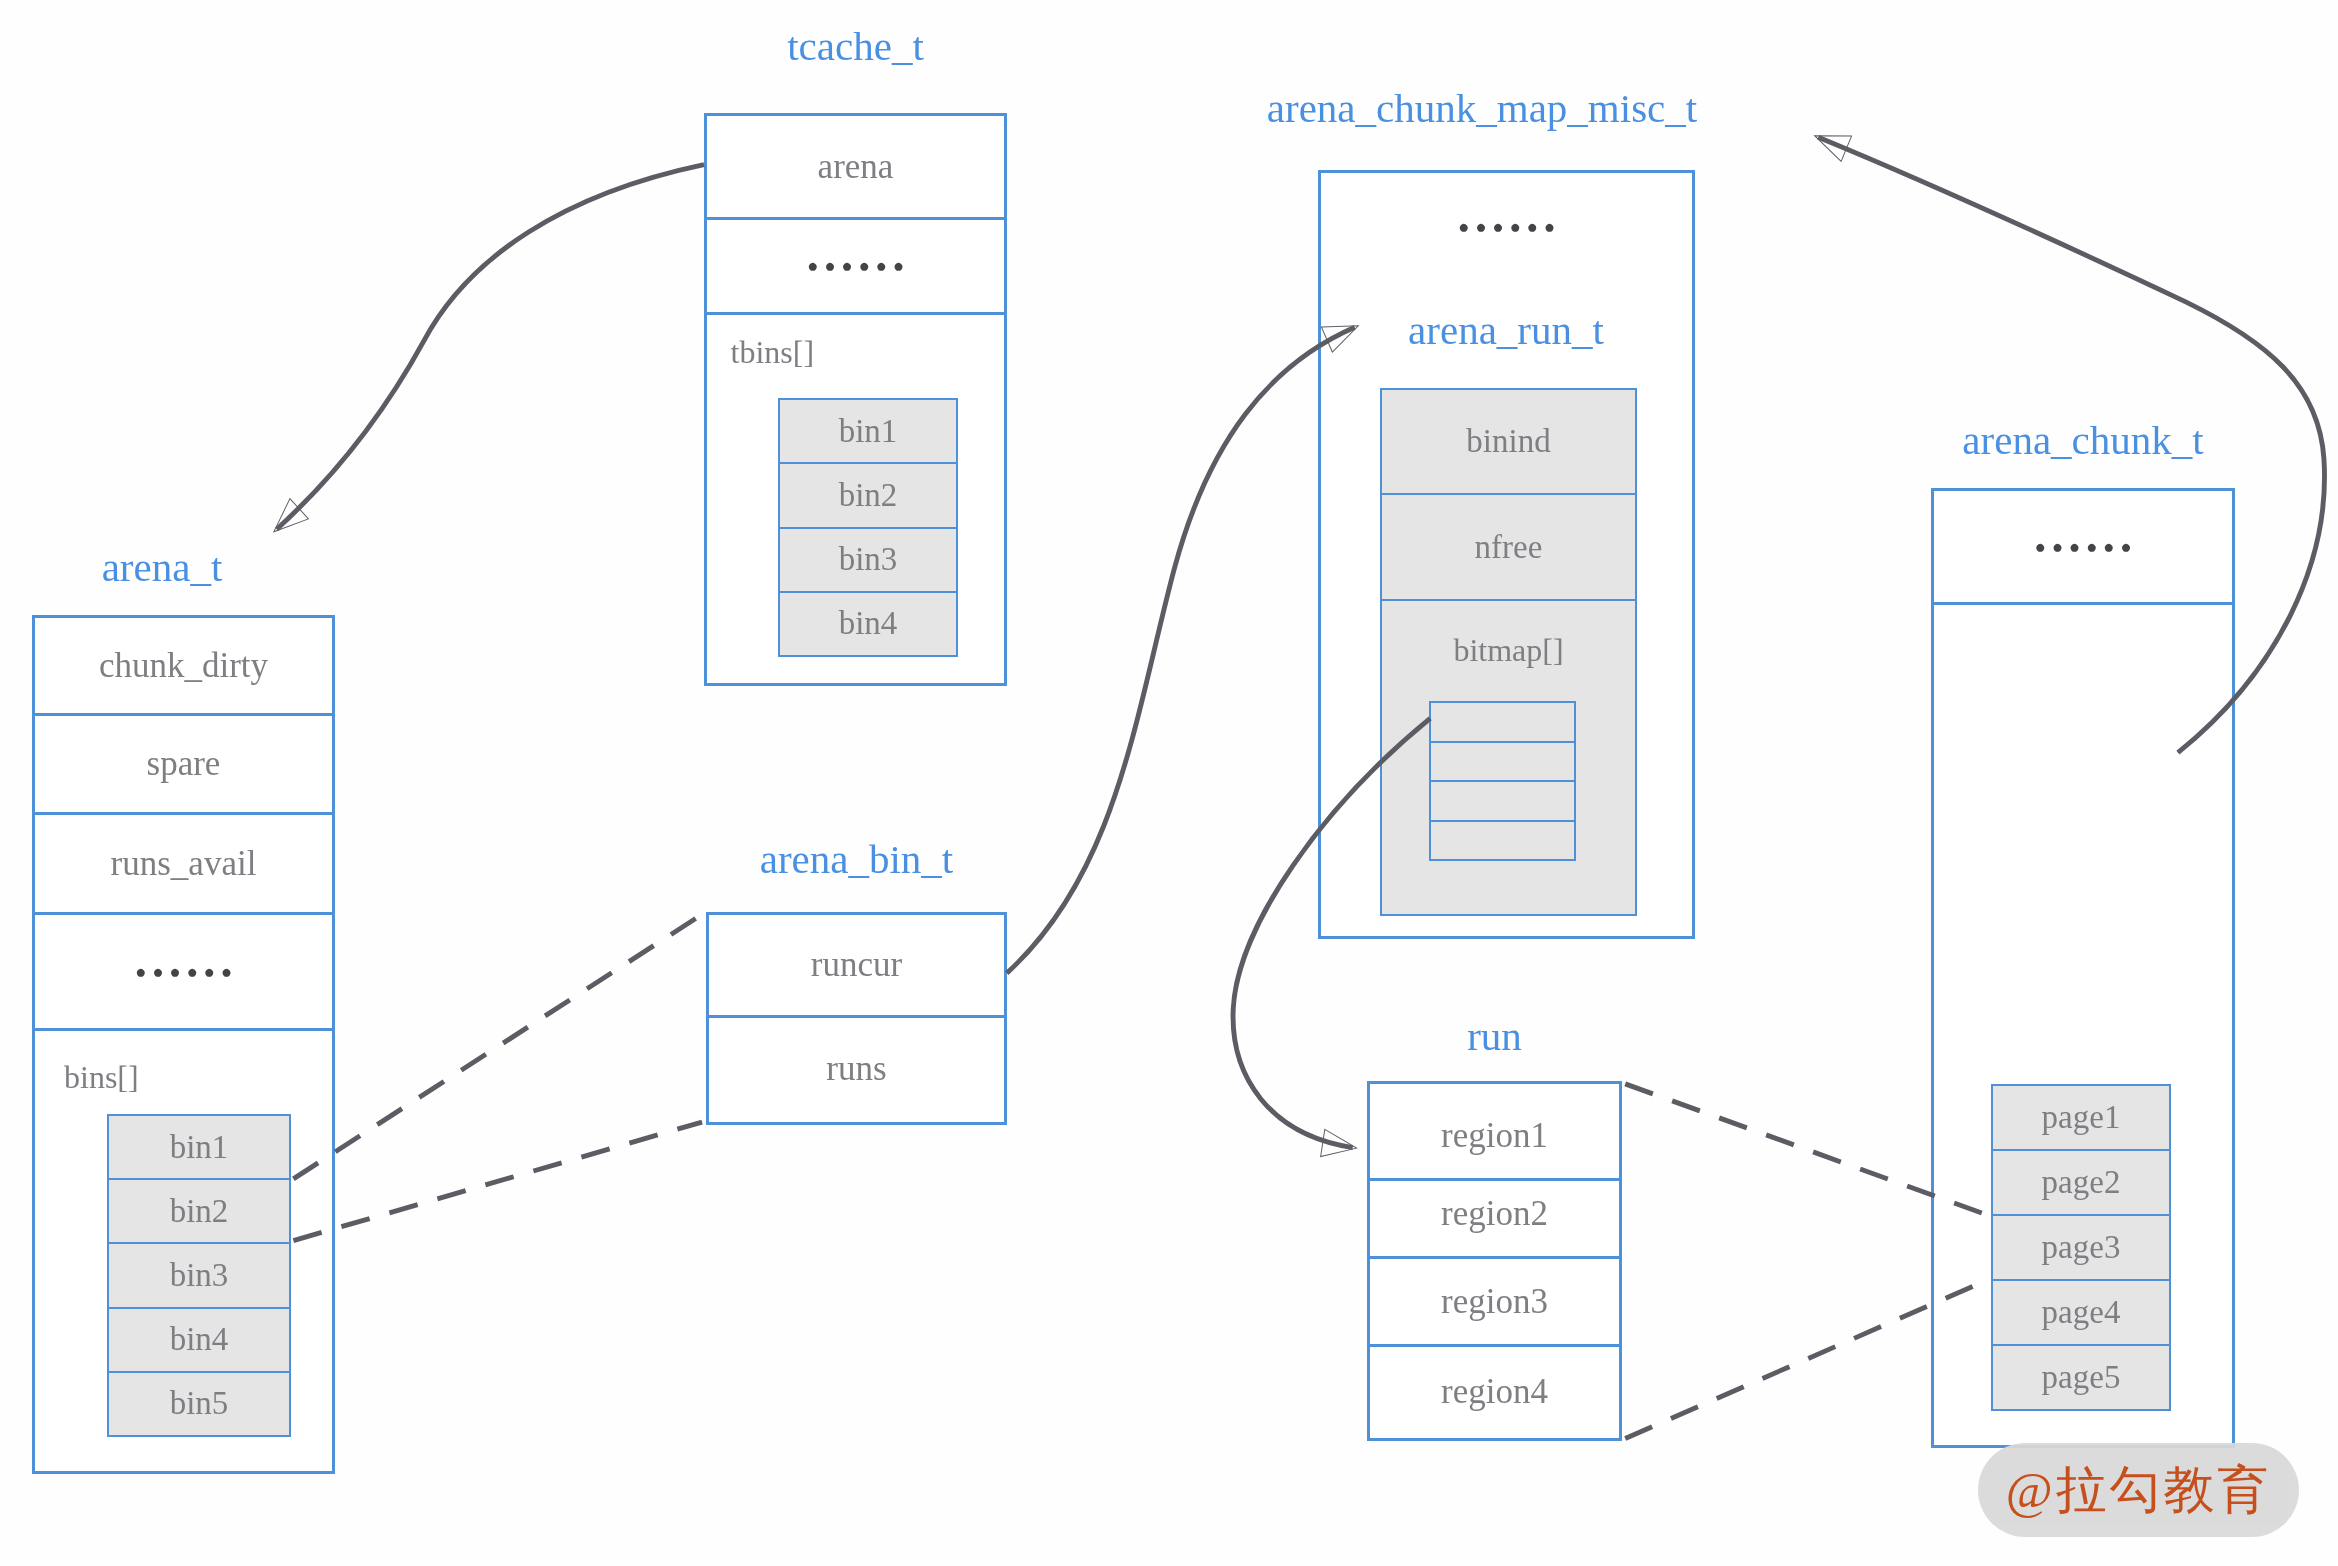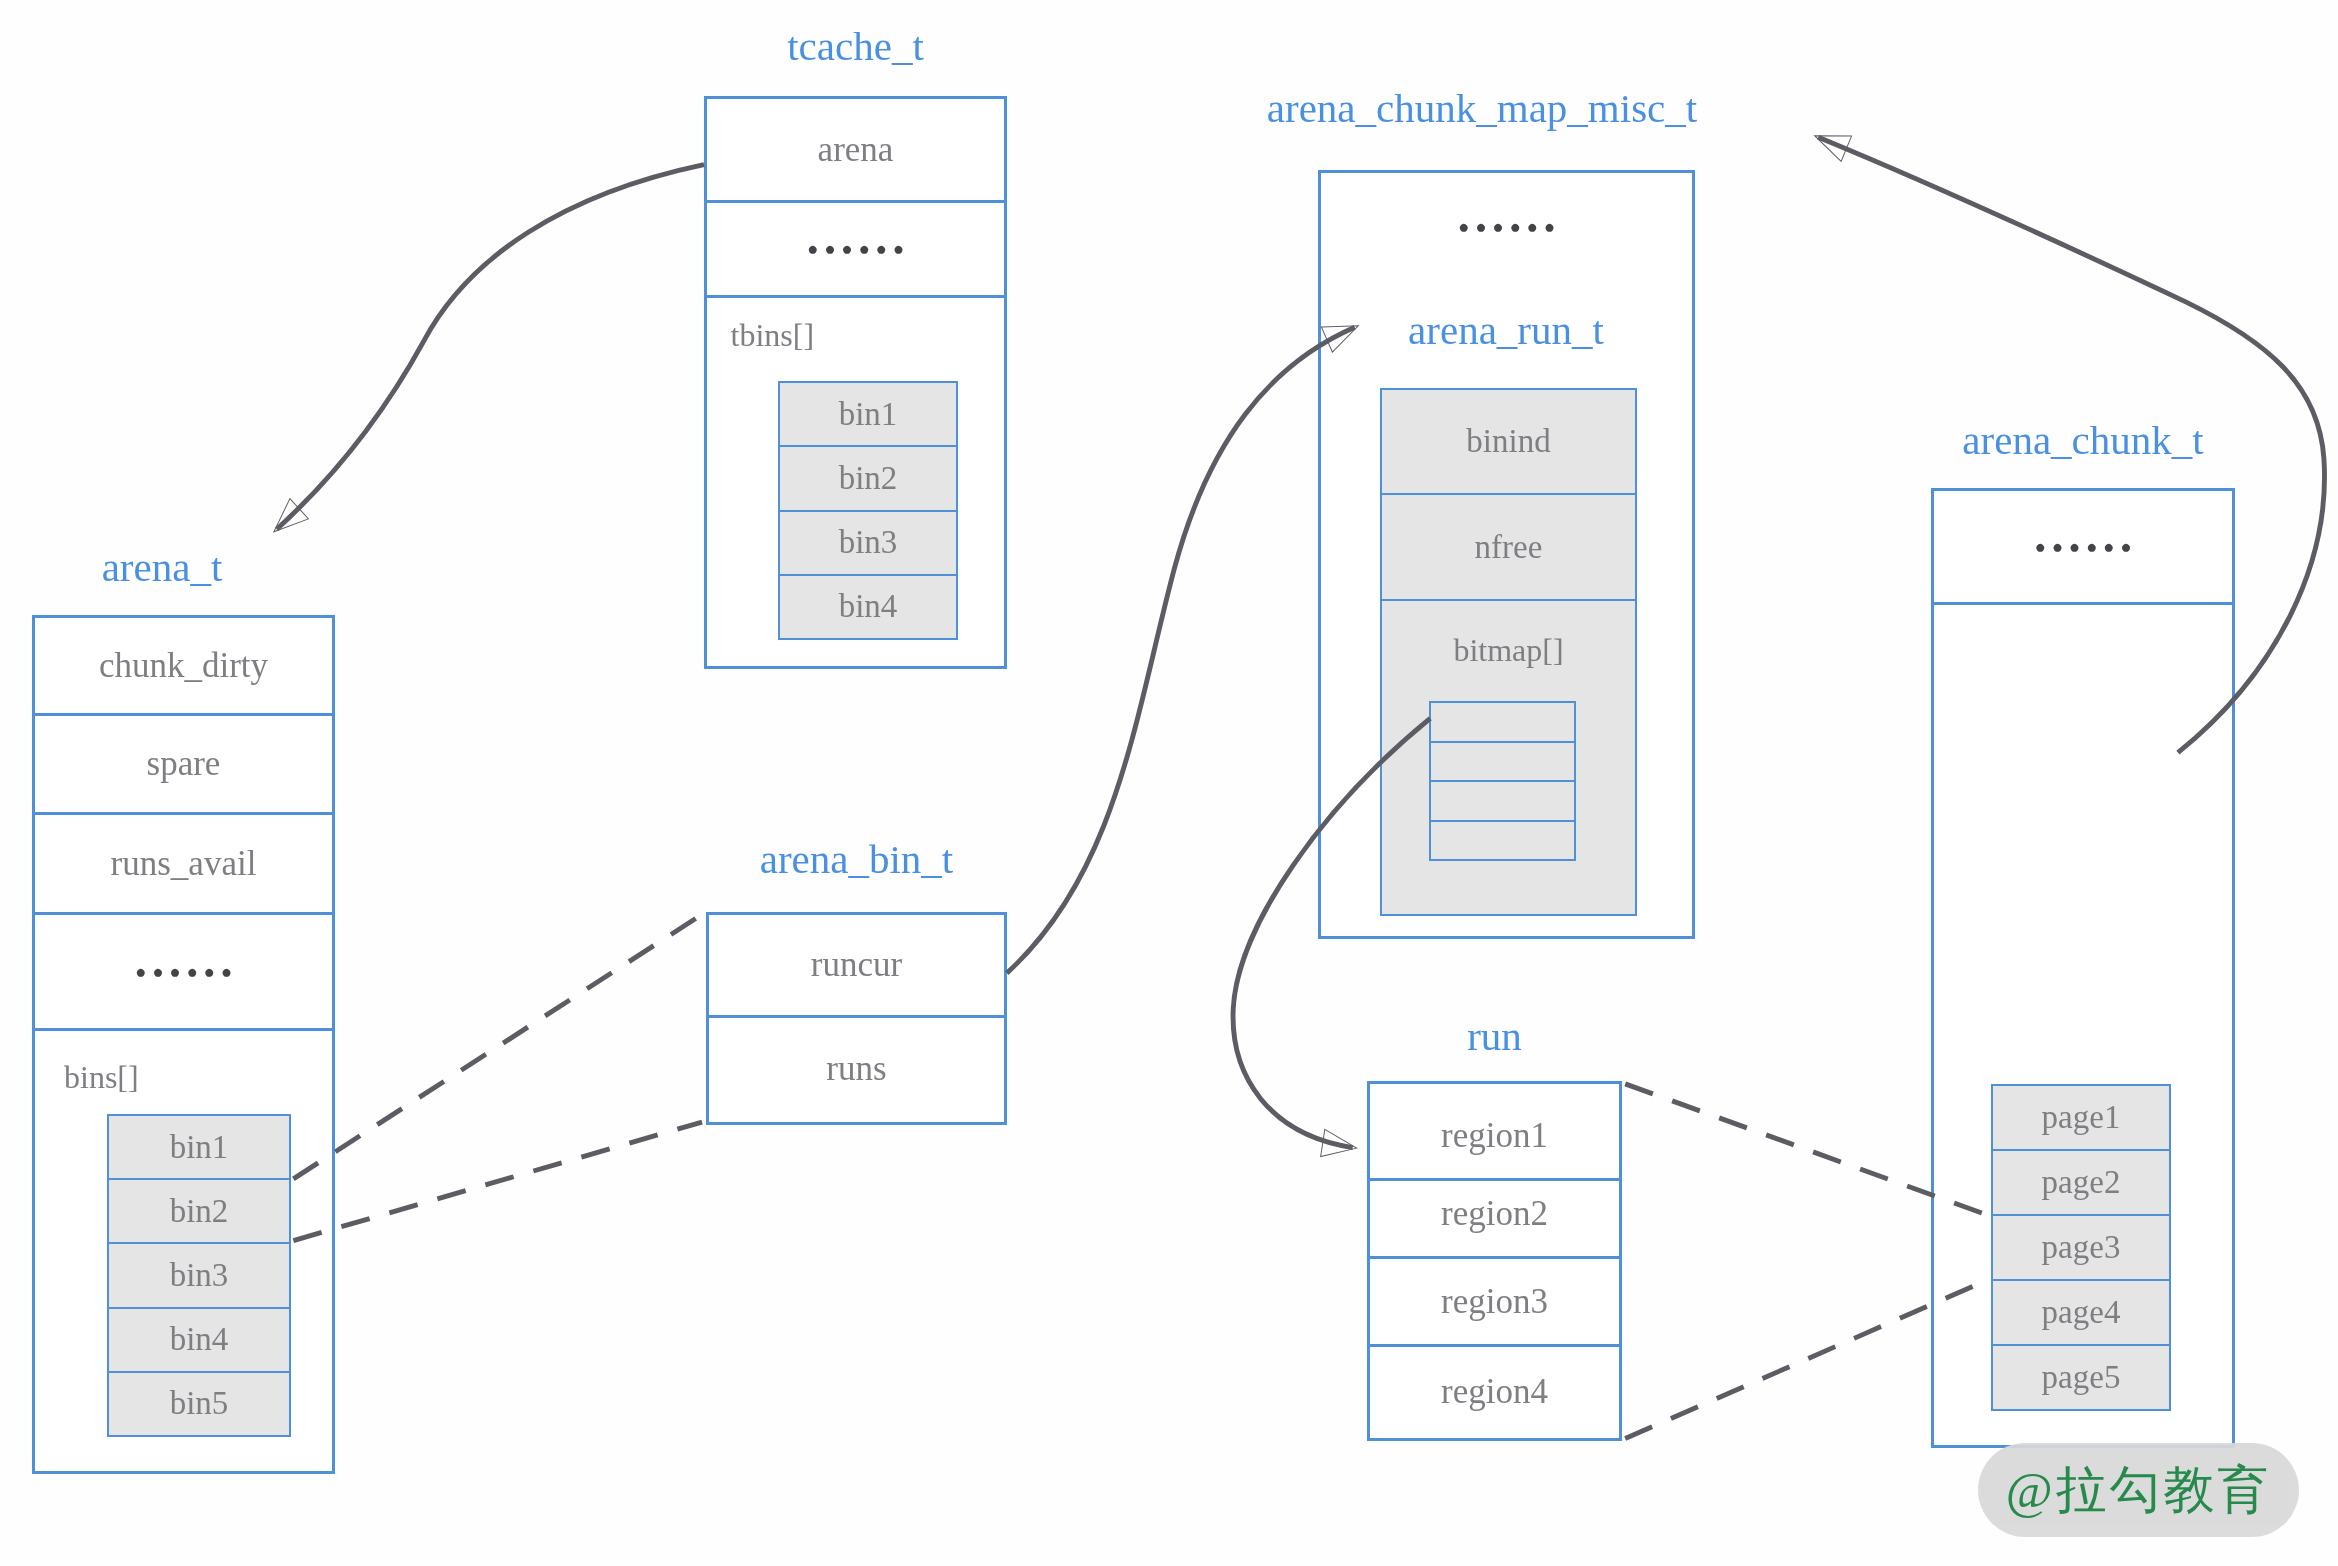--- a/index.html
+++ b/index.html
@@ -40,32 +40,32 @@
   .dots{
     color:var(--dots);font-size:18.6px;letter-spacing:5.9px;font-weight:bold;
     text-indent:5.9px;
   }
   .arr-label{
     position:absolute;color:var(--gray);font-size:32px;white-space:nowrap;text-align:center;
   }
   .watermark{
     position:absolute;background:#d9d9d9;opacity:0.92;border-radius:51px;
     display:flex;align-items:center;justify-content:center;
-    color:#15803d;font-size:51px;letter-spacing:2.9px;
+    color:#c2410c;font-size:51px;letter-spacing:2.9px;
   }
   #connectors{position:absolute;left:0;top:0;pointer-events:none;}
   #connectors path, #connectors line{fill:none;stroke:var(--line);}
 </style>
 </head>
 <body>
 
 <div id="stage">
 
   <div class="title" style="left:704px;top:21.6px;width:303px">tcache_t</div>
-  <div class="box" style="left:704px;top:96px;width:303px;height:573px">
+  <div class="box" style="left:704px;top:113px;width:303px;height:573px">
     <div class="row bb" style="top:0;height:104px">arena</div>
     <div class="row bb dots" style="top:104px;height:95px">●●●●●●</div>
     <div class="arr-label" style="left:23.5px;top:218px">tbins[]</div>
     <div class="inner-box" style="left:71px;top:282px;width:180px;height:259px">
       <div class="slot">bin1</div>
       <div class="slot">bin2</div>
       <div class="slot">bin3</div>
       <div class="slot">bin4</div>
     </div>
   </div>

